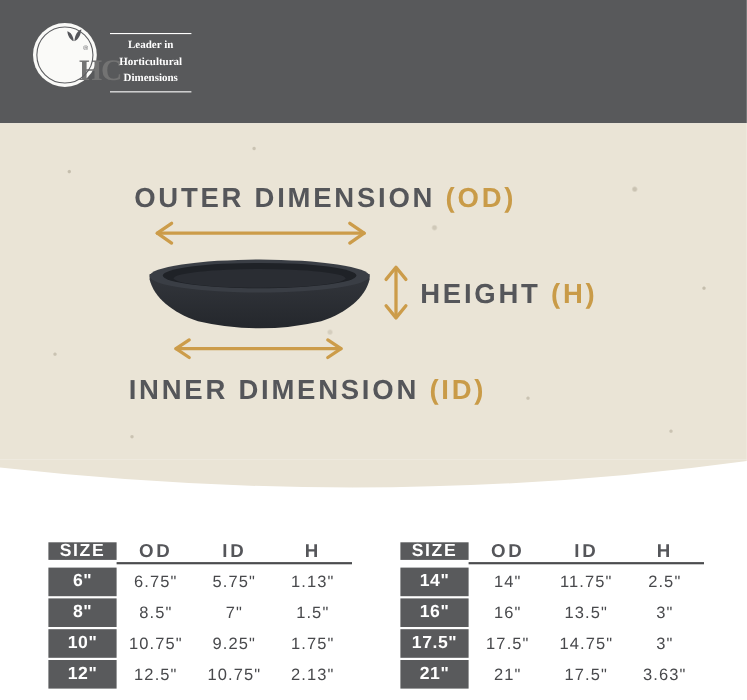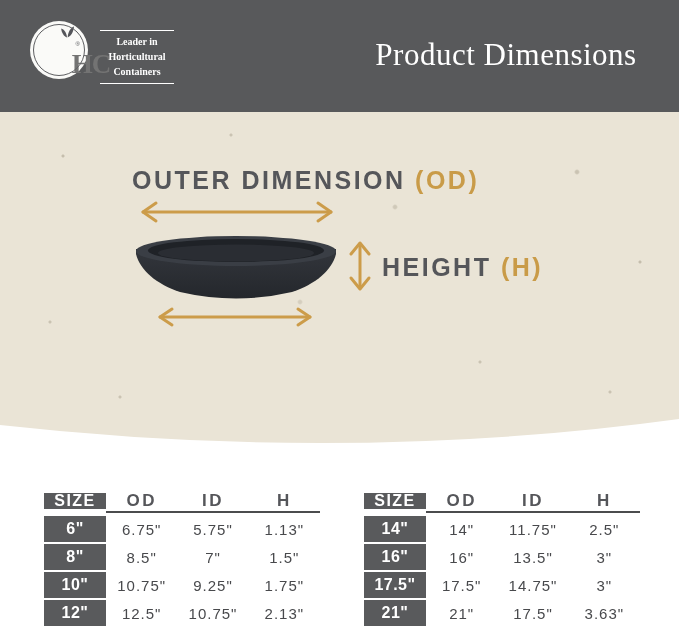--- a/index.html
+++ b/index.html
@@ -40,21 +40,21 @@
       radial-gradient(circle 2px at 50px 210px, rgba(128,118,96,.3) 0 1px, transparent 2px),
       radial-gradient(circle 3px at 395px 95px, rgba(128,118,96,.25) 0 1.4px, transparent 3px),
       radial-gradient(circle 2px at 480px 250px, rgba(128,118,96,.3) 0 1px, transparent 2px),
       radial-gradient(circle 2px at 120px 285px, rgba(128,118,96,.3) 0 1px, transparent 2px),
       radial-gradient(circle 3px at 300px 190px, rgba(128,118,96,.2) 0 1.4px, transparent 3px),
       radial-gradient(circle 2px at 610px 280px, rgba(128,118,96,.3) 0 1px, transparent 2px);}
   .hero-curve{position:absolute;left:0;top:418px;width:679px;height:28px;display:block;}
   .dim-label{position:absolute;font-weight:bold;font-size:25px;letter-spacing:2.5px;
     color:var(--text-gray);white-space:nowrap;}
   .dim-label .accent{color:var(--accent-gold);}
-  .od-label{left:132px;top:54px;}
+  .od-label{left:122px;top:54px;}
   .h-label{left:382px;top:141px;}
   .id-label{left:117px;top:229px;}
   .od-arrow{position:absolute;left:133px;top:88px;}
   .h-arrow{position:absolute;left:347px;top:122px;}
   .id-arrow{position:absolute;left:151px;top:194px;}
   .saucer{position:absolute;left:132px;top:122px;}
 
   
   .tables{position:absolute;left:0;top:477px;width:679px;}
   .dim-table{position:absolute;top:0;width:276px;display:grid;
@@ -83,25 +83,24 @@
         <path d="M7.6,11.5 C8.1,5.6 10.6,1.8 14,0.6 C13.4,6.4 10.9,10.2 7.6,11.5 Z" fill="#54555A"></path>
       </svg>
       <span class="monogram">HC</span>
       <span class="reg-mark">®</span>
     </div>
     <div class="tagline">
       <div class="tagline-rule"></div>
       <div class="tagline-text">
         <div>Leader in</div>
         <div>Horticultural</div>
-        <div>Containers</div>
+        <div>Dimensions</div>
       </div>
       <div class="tagline-rule"></div>
     </div>
-    <h1 class="page-title">Product Dimensions</h1>
   </header>
 
   <section class="hero">
 
     <div class="dim-label od-label">
       <span>OUTER DIMENSION</span>
       <span class="accent">(OD)</span>
     </div>
 
     <svg class="od-arrow" width="208" height="24" viewBox="0 0 208 24" fill="none">
@@ -133,20 +132,24 @@
       <span>HEIGHT</span>
       <span class="accent">(H)</span>
     </div>
 
     <svg class="id-arrow" width="168" height="22" viewBox="0 0 168 22" fill="none">
       <path d="M9,11 H159" stroke="#CC9C4A" stroke-width="3" stroke-linecap="round"></path>
       <path d="M21,3 L9,11 L21,19" stroke="#CC9C4A" stroke-width="3" stroke-linecap="round" stroke-linejoin="round" fill="none"></path>
       <path d="M147,3 L159,11 L147,19" stroke="#CC9C4A" stroke-width="3" stroke-linecap="round" stroke-linejoin="round" fill="none"></path>
     </svg>
 
+    <div class="dim-label id-label">
+      <span>INNER DIMENSION</span>
+      <span class="accent">(ID)</span>
+    </div>
   </section>
 
   <svg class="hero-curve" width="679" height="28" viewBox="0 0 679 28" preserveAspectRatio="none">
     <path d="M0,0 H679 V1 Q350,46 0,7 Z" fill="#EAE4D6"></path>
   </svg>
 
   <section class="tables">
 
     <div class="dim-table t-left">
       <div class="th th-size">SIZE</div>

